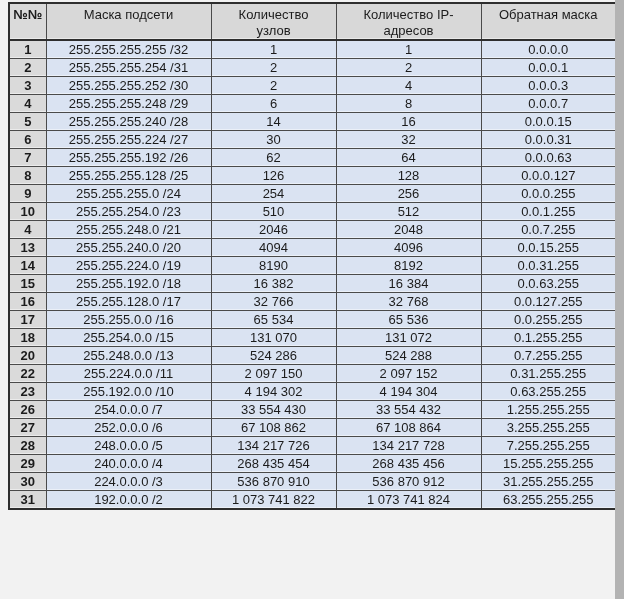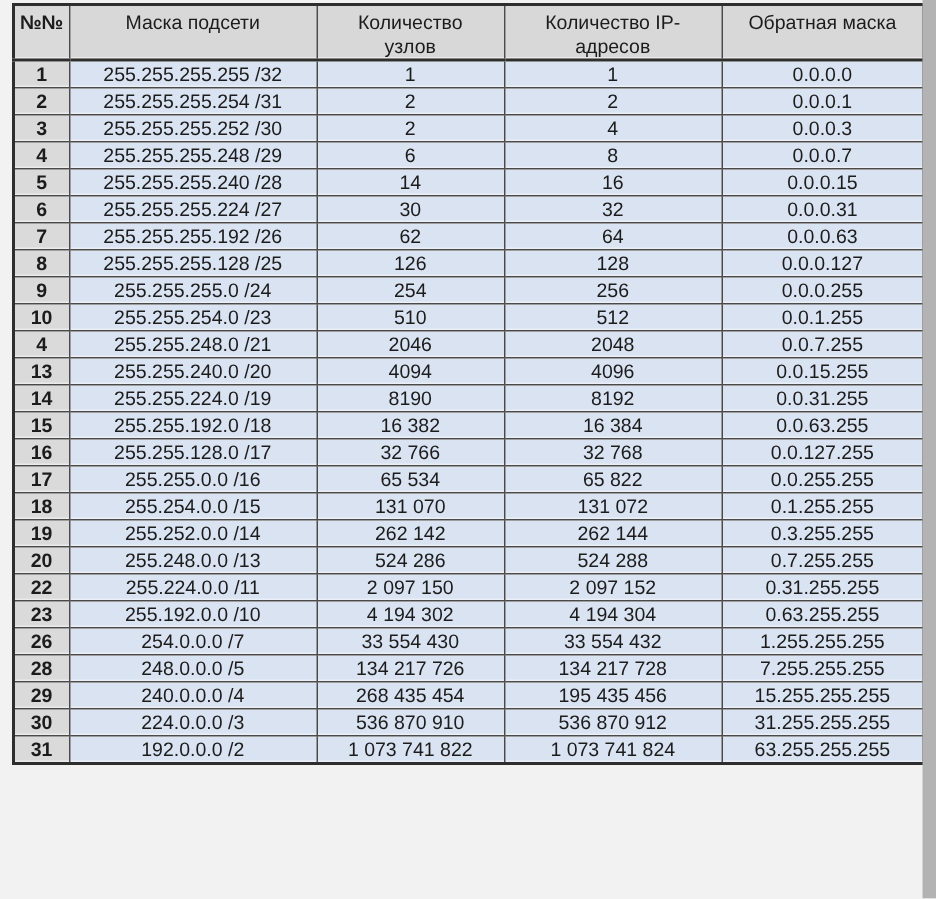--- a/index.html
+++ b/index.html
@@ -190,38 +190,31 @@
     <td class="idx">16</td>
     <td>255.255.128.0 /17</td>
     <td>32 766</td>
     <td>32 768</td>
     <td>0.0.127.255</td>
   </tr>
         <tr>
     <td class="idx">17</td>
     <td>255.255.0.0 /16</td>
     <td>65 534</td>
-    <td>65 822</td>
+    <td>65 536</td>
     <td>0.0.255.255</td>
   </tr>
         <tr>
     <td class="idx">18</td>
     <td>255.254.0.0 /15</td>
     <td>131 070</td>
     <td>131 072</td>
     <td>0.1.255.255</td>
   </tr>
         <tr>
-    <td class="idx">19</td>
-    <td>255.252.0.0 /14</td>
-    <td>262 142</td>
-    <td>262 144</td>
-    <td>0.3.255.255</td>
-  </tr>
-        <tr>
     <td class="idx">20</td>
     <td>255.248.0.0 /13</td>
     <td>524 286</td>
     <td>524 288</td>
     <td>0.7.255.255</td>
   </tr>
         <tr>
     <td class="idx">22</td>
     <td>255.224.0.0 /11</td>
     <td>2 097 150</td>
@@ -236,31 +229,38 @@
     <td>0.63.255.255</td>
   </tr>
         <tr>
     <td class="idx">26</td>
     <td>254.0.0.0 /7</td>
     <td>33 554 430</td>
     <td>33 554 432</td>
     <td>1.255.255.255</td>
   </tr>
         <tr>
+    <td class="idx">27</td>
+    <td>252.0.0.0 /6</td>
+    <td>67 108 862</td>
+    <td>67 108 864</td>
+    <td>3.255.255.255</td>
+  </tr>
+        <tr>
     <td class="idx">28</td>
     <td>248.0.0.0 /5</td>
     <td>134 217 726</td>
     <td>134 217 728</td>
     <td>7.255.255.255</td>
   </tr>
         <tr>
     <td class="idx">29</td>
     <td>240.0.0.0 /4</td>
     <td>268 435 454</td>
-    <td>195 435 456</td>
+    <td>268 435 456</td>
     <td>15.255.255.255</td>
   </tr>
         <tr>
     <td class="idx">30</td>
     <td>224.0.0.0 /3</td>
     <td>536 870 910</td>
     <td>536 870 912</td>
     <td>31.255.255.255</td>
   </tr>
         <tr>

